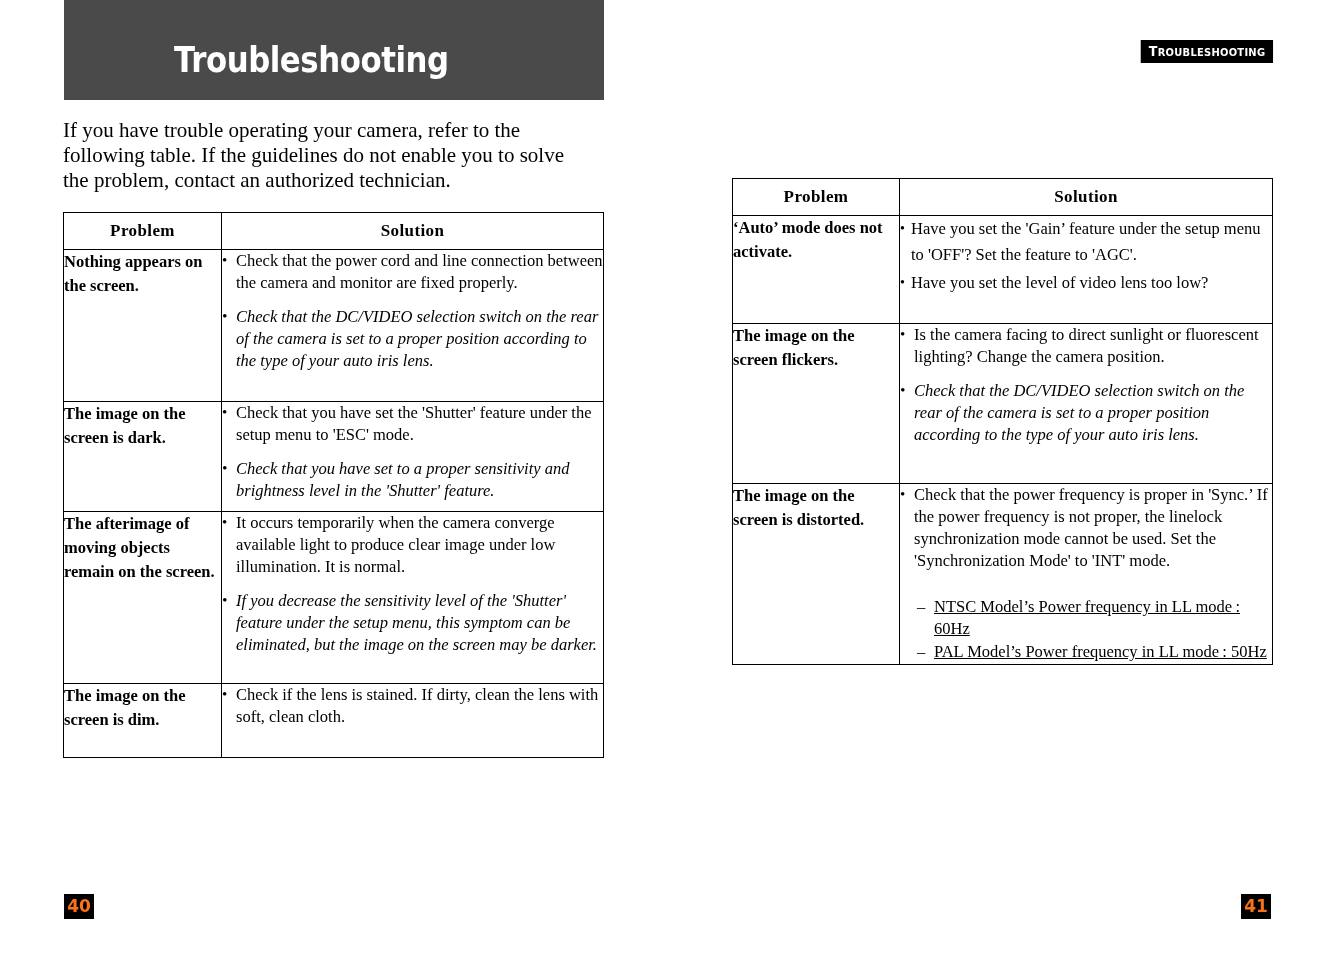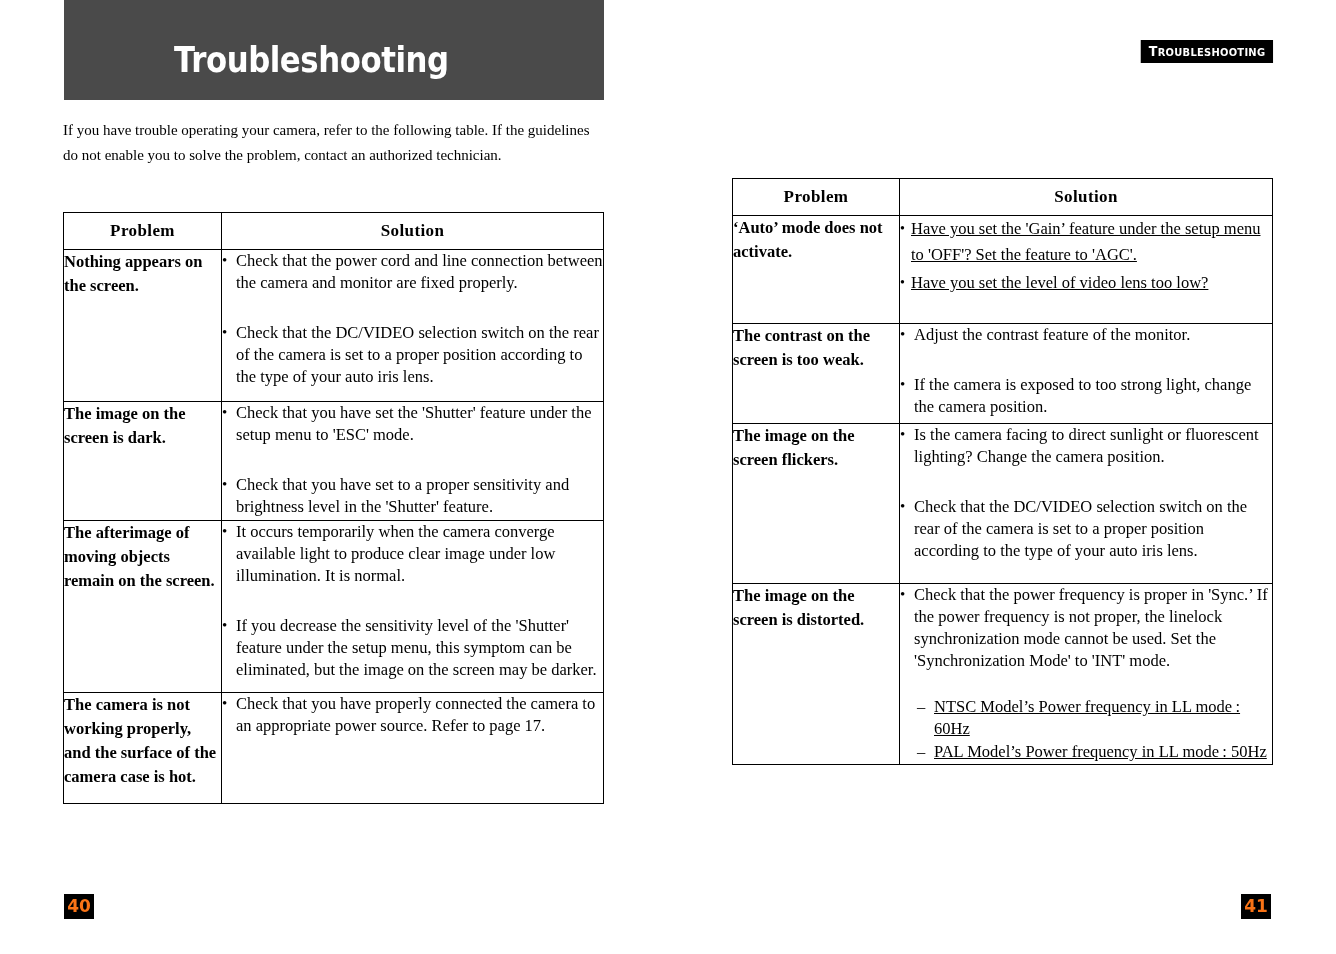--- a/index.html
+++ b/index.html
@@ -42,21 +42,21 @@
     transform-origin: left center;
     white-space: nowrap;
   }
 
   .intro-paragraph {
     position: absolute;
     left: 63px;
     top: 118px;
     width: 530px;
     font-family: "Liberation Serif", serif;
-    font-size: 15px;
+    font-size: 21px;
     line-height: 25px;
     color: #000;
   }
 
   
   #right-page {
     position: absolute;
     left: 668px; top: 0;
     width: 668px; height: 954px;
   }
@@ -111,28 +111,28 @@
     line-height: 22px;
     padding: 10px 8px 10px 8px;
     font-family: "Liberation Serif", serif;
   }
   .bullet-line {
     display: block;
     position: relative;
     padding-left: 14px;
     margin-bottom: 2px;
   }
-  .bullet-line.gap { margin-top: 28px; }
+  .bullet-line.gap { margin-top: 12px; font-style: italic; }
   .bullet-line::before {
     content: "\2022";
     position: absolute;
     left: 0; top: -1px;
     font-size: 15px;
   }
-  .bullet-line.tight { padding-left: 11px; text-decoration: underline; }
+  .bullet-line.tight { padding-left: 11px; }
   .bullet-line.tight::before { font-size: 14px; top: 0px; }
   .bullet-line.lw { line-height: 26px; }
   .dash-line {
     display: block;
     position: relative;
     padding-left: 20px;
     margin-bottom: 1px;
   }
   .dash-line::before {
     content: "\2013";
@@ -204,24 +204,24 @@
           <span class="bullet-line gap">Check that you have set to a proper sensitivity and brightness level in the 'Shutter' feature.</span>
         </td>
       </tr>
       <tr style="height:172px;">
         <td class="prob-cell">The afterimage of moving objects remain on the screen.</td>
         <td class="sol-cell">
           <span class="bullet-line">It occurs temporarily when the camera converge available light to produce clear image under low illumination. It is normal.</span>
           <span class="bullet-line gap">If you decrease the sensitivity level of the 'Shutter' feature under the setup menu, this symptom can be eliminated, but the image on the screen may be darker.</span>
         </td>
       </tr>
-      <tr style="height:111px;">
-        <td class="prob-cell">The camera is not working properly, and the surface of the camera case is hot.</td>
-        <td class="sol-cell">
-          <span class="bullet-line">Check that you have properly connected the camera to an appropriate power source. Refer to page 17.</span>
+      <tr style="height:74px;">
+        <td class="prob-cell">The image on the screen is dim.</td>
+        <td class="sol-cell">
+          <span class="bullet-line">Check if the lens is stained. If dirty, clean the lens with soft, clean cloth.</span>
         </td>
       </tr>
     </tbody>
   </table>
 
   <div class="folio" id="folio-left">40</div>
 </div>
 
 <div id="right-page">
 
@@ -241,27 +241,20 @@
       </tr>
     </thead>
     <tbody>
       <tr style="height:108px;">
         <td class="prob-cell">‘Auto’ mode does not activate.</td>
         <td class="sol-cell">
           <span class="bullet-line tight lw">Have you set the 'Gain’ feature under the setup menu to 'OFF'? Set the feature to 'AGC'.</span>
           <span class="bullet-line tight lw">Have you set the level of video lens too low?</span>
         </td>
       </tr>
-      <tr style="height:100px;">
-        <td class="prob-cell">The contrast on the screen is too weak.</td>
-        <td class="sol-cell">
-          <span class="bullet-line">Adjust the contrast feature of the monitor.</span>
-          <span class="bullet-line gap">If the camera is exposed to too strong light, change the camera position.</span>
-        </td>
-      </tr>
       <tr style="height:160px;">
         <td class="prob-cell">The image on the screen flickers.</td>
         <td class="sol-cell">
           <span class="bullet-line">Is the camera facing to direct sunlight or fluorescent lighting? Change the camera position.</span>
           <span class="bullet-line gap">Check that the DC/VIDEO selection switch on the rear of the camera is set to a proper position according to the type of your auto iris lens.</span>
         </td>
       </tr>
       <tr style="height:178px;">
         <td class="prob-cell">The image on the screen is distorted.</td>
         <td class="sol-cell">

